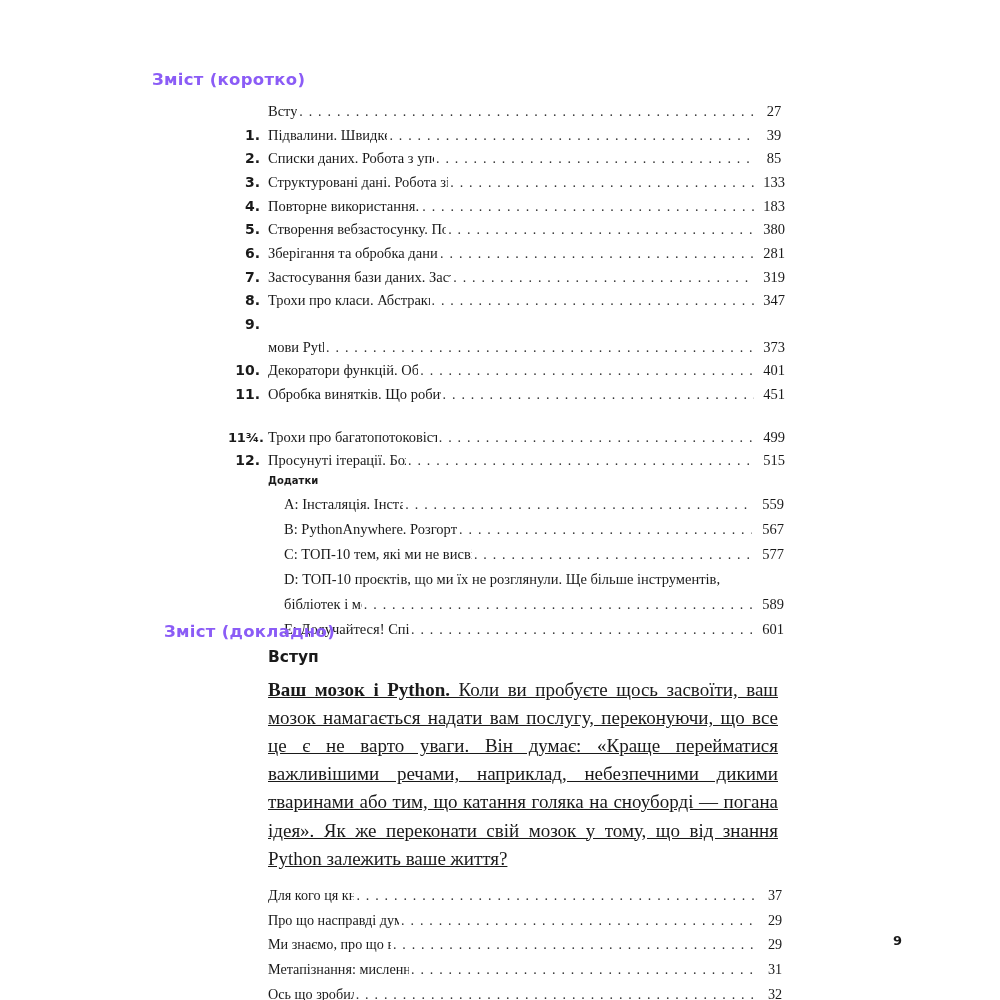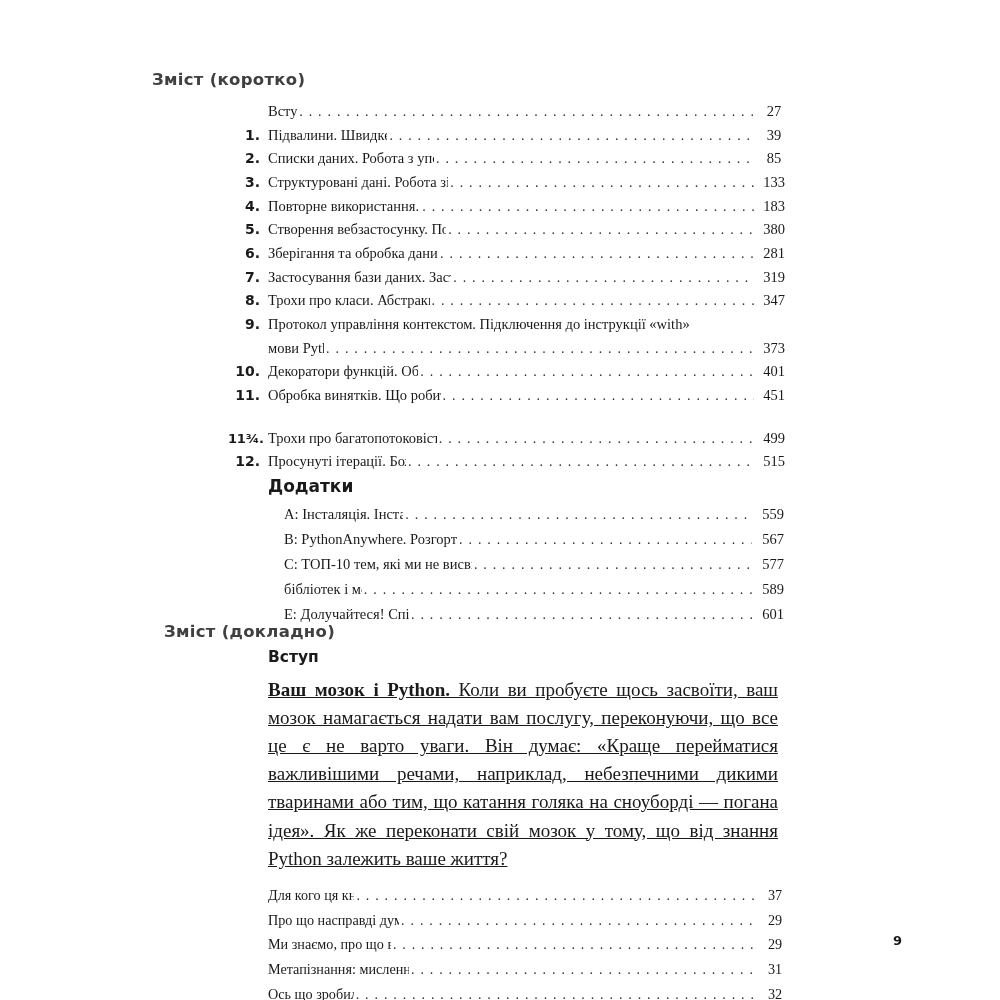--- a/index.html
+++ b/index.html
@@ -22,21 +22,21 @@
     padding: 0;
     box-sizing: border-box;
   }
 
   
   .section-heading {
     font-family: "DejaVu Sans", sans-serif;
     font-weight: bold;
     font-size: 16.5px;
     letter-spacing: 0.3px;
-    color: #404040;
+    color: #8b5cf6;
   }
   .heading-short {
     position: absolute;
     left: 152px;
     top: 70px;
   }
   .heading-detailed {
     position: absolute;
     left: 164px;
     top: 622px;
@@ -99,21 +99,21 @@
     font-size: 14.5px;
     line-height: 1.62;
     white-space: nowrap;
   }
   .toc-cont .toc-num { visibility: hidden; }
 
   
   .appendix-label {
     font-family: "DejaVu Sans", sans-serif;
     font-weight: bold;
-    font-size: 17px;
+    font-size: 10px;
     margin-top: 2px;
     padding-left: 40px;
   }
   .appendix-list {
     padding-left: 56px;
     margin-top: 6px;
   }
   .appendix-list .toc-row,
   .appendix-list .toc-cont {
     font-size: 14.5px;
@@ -227,21 +227,20 @@
 
     <div class="toc-row">
       <span class="toc-num">8.</span>
       <span class="toc-title">Трохи про класи. Абстракція поведінки і стану</span>
       <span class="toc-dots">. . . . . . . . . . . . . . . . . . . . . . . . . . . . . . . . . . . . . . . . . . . . . . . . . . . . . . . . . . . . . .</span>
       <span class="toc-page">347</span>
     </div>
 
     <div class="toc-row">
       <span class="toc-num">9.</span>
-      <span class="toc-title">Протокол управління контекстом. Підключення до інструкції «with»</span>
     </div>
     <div class="toc-cont">
       <span class="toc-num"></span>
       <span class="toc-title">мови Python</span>
       <span class="toc-dots">. . . . . . . . . . . . . . . . . . . . . . . . . . . . . . . . . . . . . . . . . . . . . . . . . . . . . . . . . . . . . .</span>
       <span class="toc-page">373</span>
     </div>
 
     <div class="toc-row">
       <span class="toc-num">10.</span>
@@ -286,20 +285,23 @@
         <span class="toc-dots">. . . . . . . . . . . . . . . . . . . . . . . . . . . . . . . . . . . . . . . . . . . . . . . . . . . . . . . . . . . . . .</span>
         <span class="toc-page">567</span>
       </div>
 
       <div class="toc-row">
         <span class="toc-title">C: ТОП-10 тем, які ми не висвітлили. Завжди є чому повчитися</span>
         <span class="toc-dots">. . . . . . . . . . . . . . . . . . . . . . . . . . . . . . . . . . . . . . . . . . . . . . . . . . . . . . . . . . . . . .</span>
         <span class="toc-page">577</span>
       </div>
 
+      <div class="toc-row">
+        <span class="toc-title">D: ТОП-10 проєктів, що ми їх не розглянули. Ще більше інструментів,</span>
+      </div>
       <div class="toc-cont">
         <span class="toc-title">бібліотек і модулів</span>
         <span class="toc-dots">. . . . . . . . . . . . . . . . . . . . . . . . . . . . . . . . . . . . . . . . . . . . . . . . . . . . . . . . . . . . . .</span>
         <span class="toc-page">589</span>
       </div>
 
       <div class="toc-row">
         <span class="toc-title">E: Долучайтеся! Спільнота Python</span>
         <span class="toc-dots">. . . . . . . . . . . . . . . . . . . . . . . . . . . . . . . . . . . . . . . . . . . . . . . . . . . . . . . . . . . . . .</span>
         <span class="toc-page">601</span>

